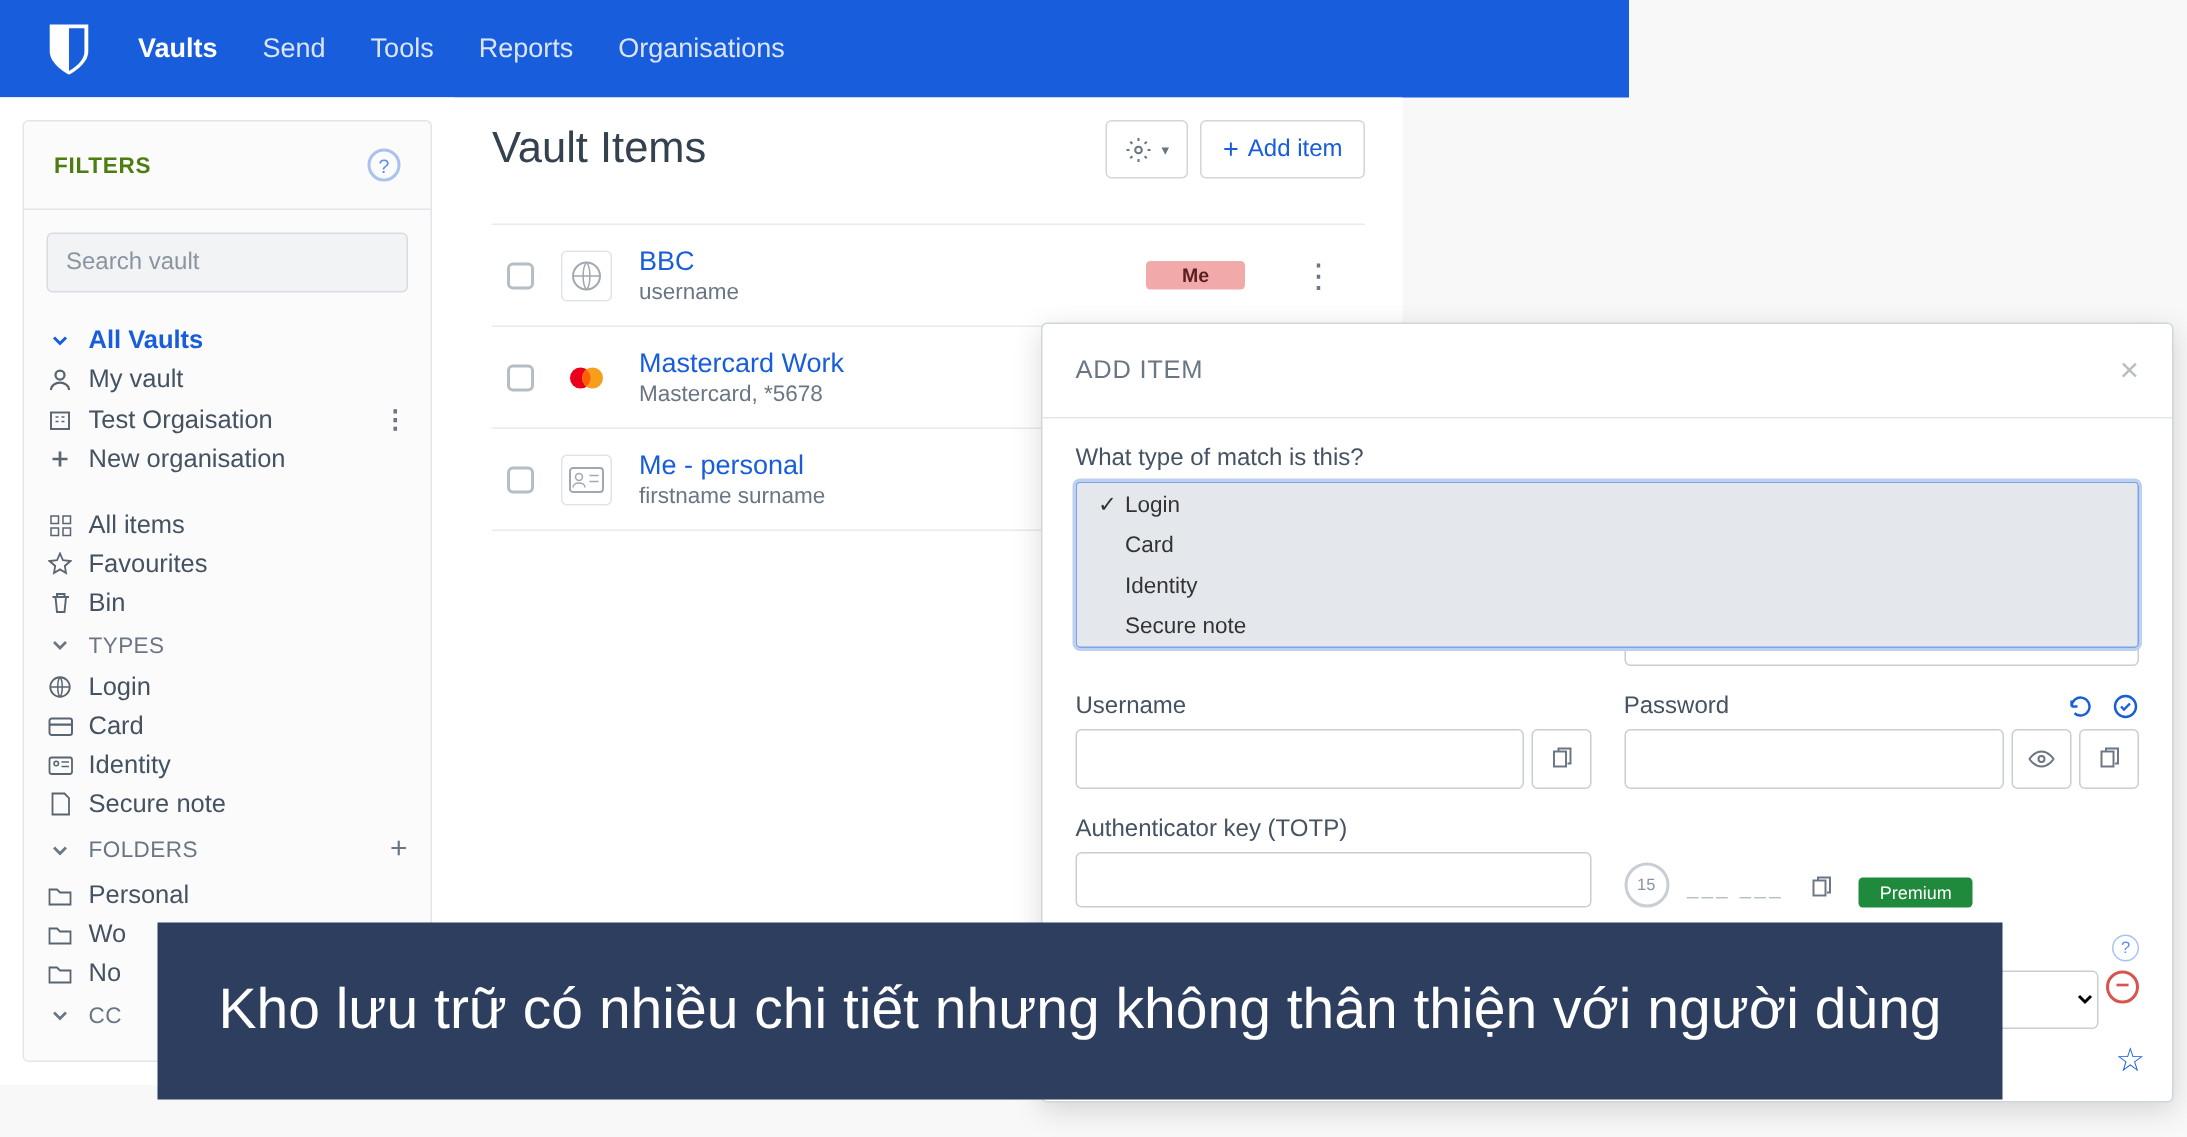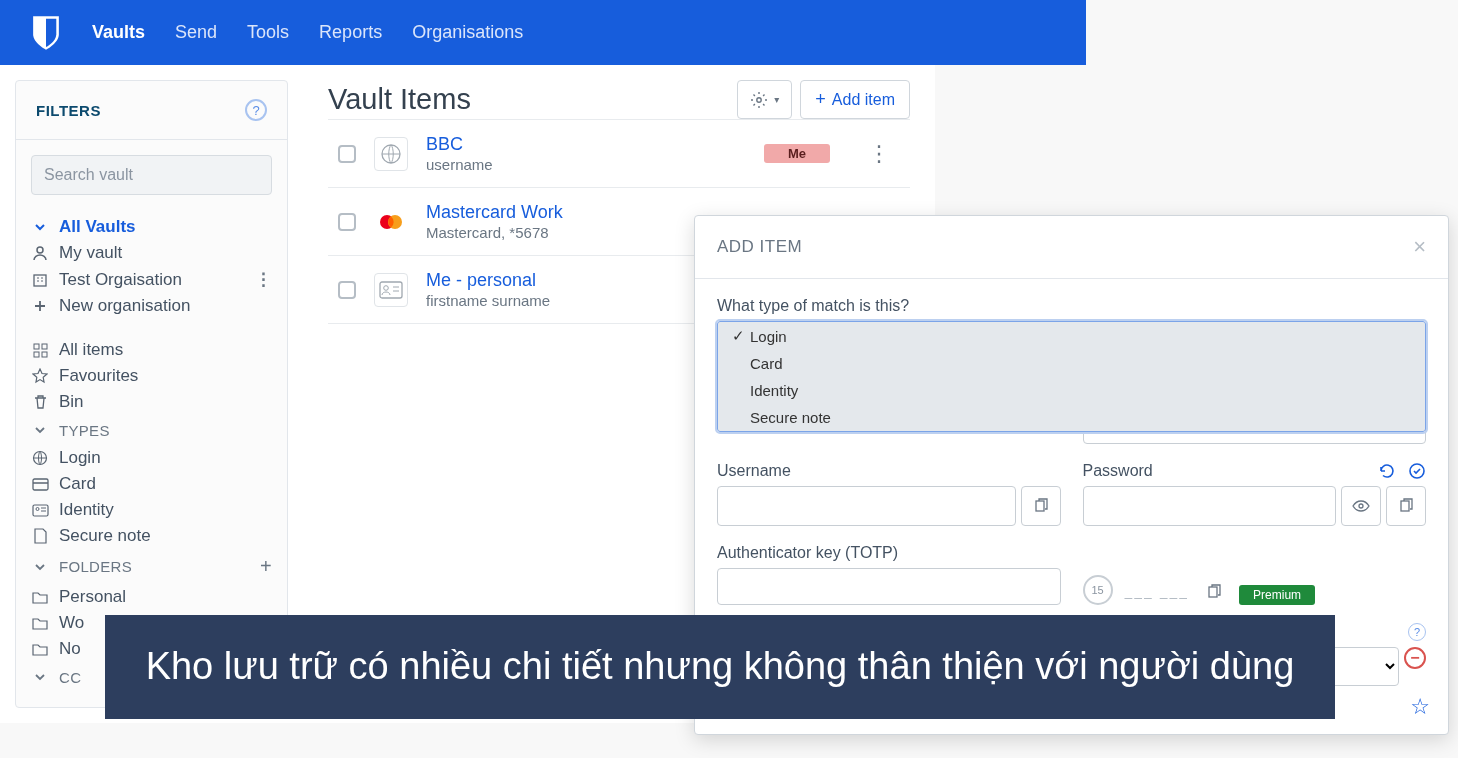--- a/index.html
+++ b/index.html
@@ -5,33 +5,33 @@
 *{box-sizing:border-box;margin:0;padding:0;font-family:-apple-system,BlinkMacSystemFont,"Segoe UI",Helvetica,Arial,sans-serif}
 body{background:#f8f8f8;width:1458px;height:758px;position:relative;overflow:hidden}
 .topbar{background:#175ddc;height:65px;display:flex;align-items:center;padding:0 30px;gap:30px;width:1086px}
 .logo{width:32px;height:36px}
 .nav-item{color:#dbe5fa;font-size:18px;cursor:pointer}
 .nav-item.active{color:#fff;font-weight:600}
 .content{display:flex;width:935px;background:#fff}
 .sidebar{width:303px;padding:15px;background:#fff}
 .sidebar-panel{border:1px solid #e2e6eb;border-radius:4px;background:#fbfbfb}
 .filters-header{display:flex;justify-content:space-between;align-items:center;padding:18px 20px;border-bottom:1px solid #e2e6eb}
-.filters-title{font-weight:700;color:#0c4a6e;letter-spacing:0.5px;font-size:15px}
+.filters-title{font-weight:700;color:#4d7c0f;letter-spacing:0.5px;font-size:15px}
 .help-circle{width:22px;height:22px;border:2px solid #a8c3f0;border-radius:50%;display:flex;align-items:center;justify-content:center;color:#5a8de6;font-size:13px}
 .search-wrap{padding:15px}
 .search-input{width:100%;padding:10px 12px;border:1px solid #d7dce1;background:#f1f3f5;border-radius:4px;font-size:16px;color:#333}
 .search-input::placeholder{color:#8b95a1}
 .tree{padding:4px 15px 15px 15px}
 .tree-item{display:flex;align-items:center;gap:10px;padding:3px 0;color:#445262;font-size:17px;cursor:pointer}
 .tree-item.active{color:#175ddc;font-weight:700}
 .tree-header{display:flex;align-items:center;gap:10px;padding:6px 0;color:#6a7683;font-size:15px;font-weight:400;letter-spacing:0.3px}
 .tree-icon{width:18px;height:18px;flex-shrink:0;color:#5a6572;display:inline-flex;align-items:center;justify-content:center}
 .tree-more{margin-left:auto;color:#6a7683;font-weight:bold}
 .main{flex:1;padding:15px 25px}
-.main-header{display:flex;justify-content:space-between;align-items:center;margin-bottom:0}
+.main-header{display:flex;justify-content:space-between;align-items:center;margin-bottom:30px}
 .main-title{font-size:29px;color:#34414f;font-weight:500}
 .header-actions{display:flex;gap:8px}
 .gear-btn{border:1px solid #d0d6dc;background:#fff;border-radius:4px;padding:8px 12px;display:flex;align-items:center;gap:6px;color:#6a7683;cursor:pointer}
 .add-btn{border:1px solid #d0d6dc;background:#fff;border-radius:4px;padding:8px 14px;display:flex;align-items:center;gap:6px;color:#175ddc;font-size:16px;font-weight:500;cursor:pointer}
 .items{border-top:1px solid #e8ebee}
 .item-row{display:flex;align-items:center;padding:14px 0;border-bottom:1px solid #e8ebee;gap:18px}
 .checkbox{width:18px;height:18px;border:2px solid #b5bdc5;border-radius:4px;margin-left:10px;flex-shrink:0}
 .item-icon{width:34px;height:34px;border:1px solid #e0e4e8;border-radius:4px;display:flex;align-items:center;justify-content:center;flex-shrink:0;font-size:18px;color:#8b95a1}
 .item-text{flex:1}
 .item-name{color:#175ddc;font-size:18px;font-weight:500}
@@ -55,21 +55,21 @@
 .field-with-btn .form-field{flex:1}
 .icon-btn{width:40px;height:40px;border:1px solid #c8ced4;border-radius:4px;background:#fff;display:flex;align-items:center;justify-content:center;color:#6a7683;cursor:pointer;font-size:16px}
 .label-row{display:flex;justify-content:space-between;align-items:center;margin-bottom:6px}
 .link-icon{color:#175ddc;cursor:pointer}
 .totp-row{display:flex;align-items:flex-end;gap:12px}
 .totp-timer{width:30px;height:30px;border:2px solid #c8ced4;border-radius:50%;display:flex;align-items:center;justify-content:center;font-size:11px;color:#8b95a1}
 .totp-dash{color:#b5bdc5;letter-spacing:2px;font-size:14px}
 .premium-badge{background:#1f8a3b;color:#fff;font-size:12px;font-weight:400;padding:3px 14px;border-radius:3px}
 .remove-btn{width:22px;height:22px;border:2px solid #d9534f;border-radius:50%;display:flex;align-items:center;justify-content:center;color:#d9534f;cursor:pointer;font-weight:bold}
 .star-corner{position:absolute;right:18px;bottom:14px;color:#175ddc;font-size:22px}
-.caption-overlay{position:absolute;left:105px;top:615px;width:1230px;height:104px;background:#2d3e5e;display:flex;align-items:center;justify-content:center;text-align:center;padding:10px 40px}
+.caption-overlay{position:absolute;left:105px;top:615px;width:1230px;height:118px;background:#2d3e5e;display:flex;align-items:center;justify-content:center;text-align:center;padding:10px 40px}
 .caption-text{color:#fff;font-size:38px;line-height:1.35;font-weight:400}
 svg{display:block}
 </style>
 </head>
 <body>
 
 <div class="topbar">
   <span class="logo">
     <svg viewBox="0 0 24 28" width="32" height="36">
         <path fill="#fff" d="M2 1h20v14c0 7-10 12-10 12S2 22 2 15V1z"></path>

